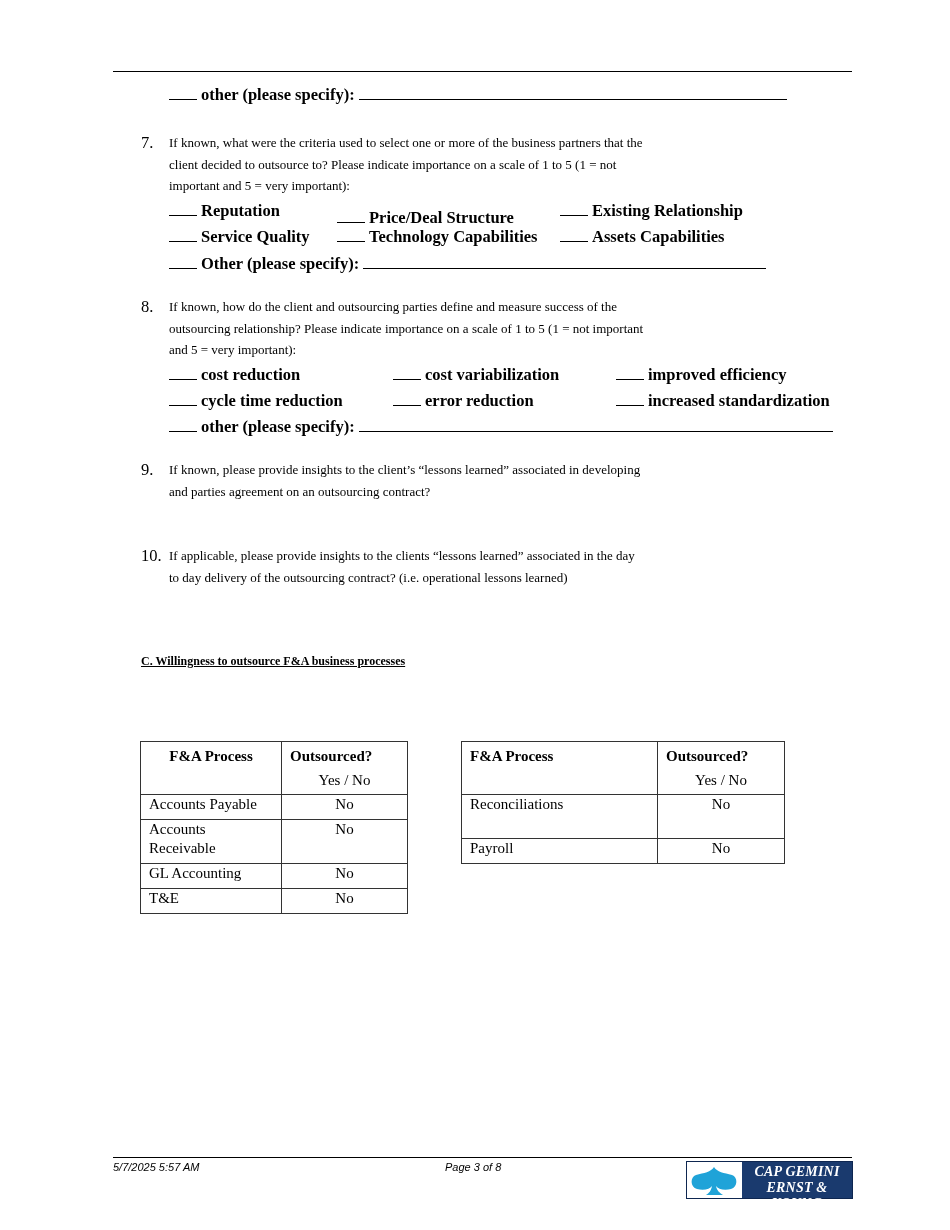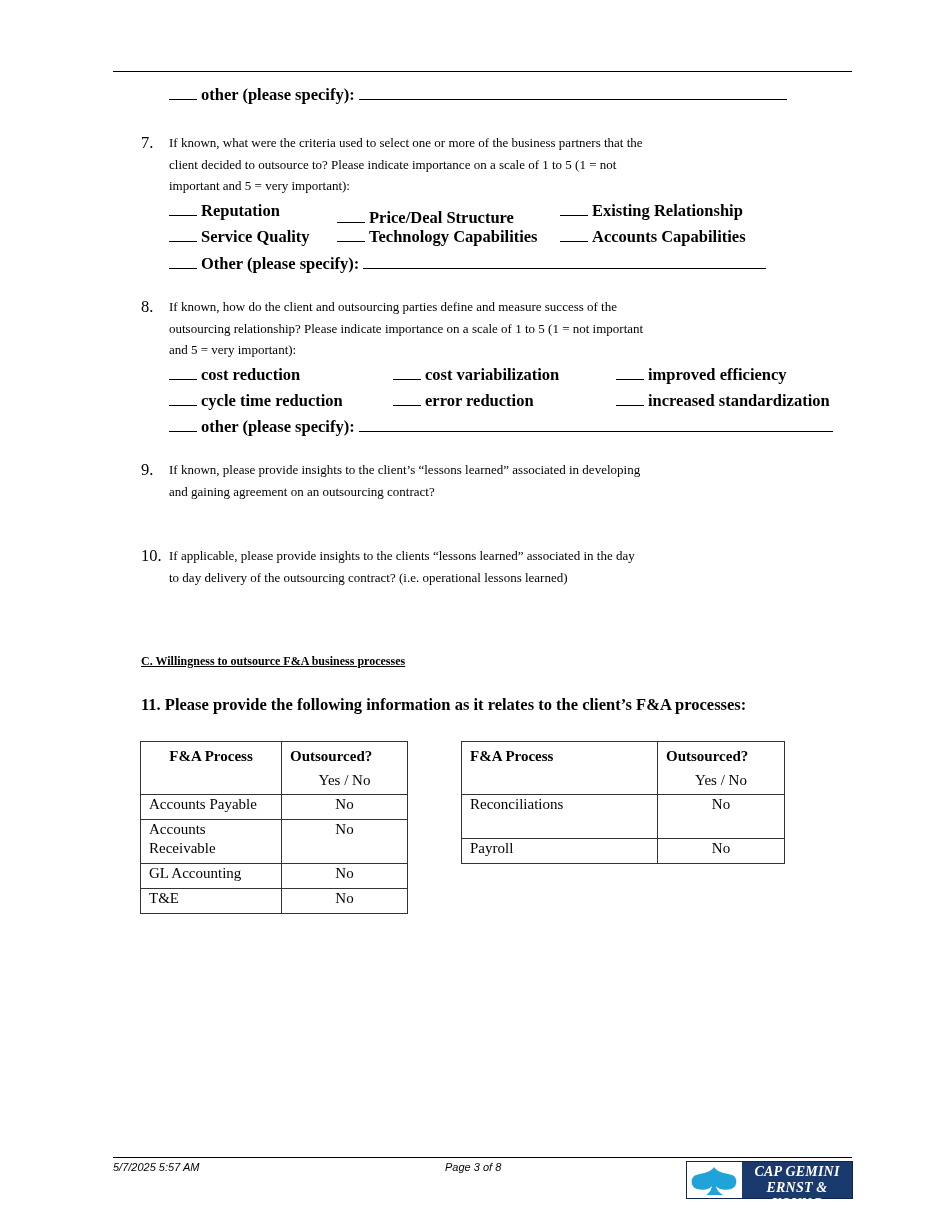--- a/index.html
+++ b/index.html
@@ -52,21 +52,21 @@
   <div class="qtext" style="left:169px; top:132px;">
     <div>If known, what were the criteria used to select one or more of the business partners that the</div>
     <div>client decided to outsource to? Please indicate importance on a scale of 1 to 5 (1 = not</div>
     <div>important and 5 = very important):</div>
   </div>
   <div class="line" style="left:169px; top:200px;"><span class="blank short"></span><span>Reputation</span></div>
   <div class="line" style="left:337px; top:200px;margin-top:7px;"><span class="blank short"></span><span>Price/Deal Structure</span></div>
   <div class="line" style="left:560px; top:200px;"><span class="blank short"></span><span>Existing Relationship</span></div>
   <div class="line" style="left:169px; top:226px;"><span class="blank short"></span><span>Service Quality</span></div>
   <div class="line" style="left:337px; top:226px;"><span class="blank short"></span><span>Technology Capabilities</span></div>
-  <div class="line" style="left:560px; top:226px;"><span class="blank short"></span><span>Accounts Capabilities</span></div>
+  <div class="line" style="left:560px; top:226px;"><span class="blank short"></span><span>Assets Capabilities</span></div>
   <div class="line" style="left:169px; top:253px;">
     <span class="blank short"></span><span>Other (please specify):</span>
     <span class="blank" style="width:403px;"></span>
   </div>
 
   <div class="qnum" style="left:141px; top:296px;">8.</div>
   <div class="qtext" style="left:169px; top:296px;">
     <div>If known, how do the client and outsourcing parties define and measure success of the</div>
     <div>outsourcing relationship? Please indicate importance on a scale of 1 to 5 (1 = not important</div>
     <div>and 5 = very important):</div>
@@ -78,31 +78,30 @@
   <div class="line" style="left:393px; top:390px;"><span class="blank short"></span><span>error reduction</span></div>
   <div class="line" style="left:616px; top:390px;"><span class="blank short"></span><span>increased standardization</span></div>
   <div class="line" style="left:169px; top:416px;">
     <span class="blank short"></span><span>other (please specify):</span>
     <span class="blank" style="width:474px;"></span>
   </div>
 
   <div class="qnum" style="left:141px; top:459px;">9.</div>
   <div class="qtext" style="left:169px; top:459px;">
     <div>If known, please provide insights to the client’s “lessons learned” associated in developing</div>
-    <div>and gaining agreement on an outsourcing contract?</div>
+    <div>and parties agreement on an outsourcing contract?</div>
   </div>
 
   <div class="qnum" style="left:141px; top:545px;">10.</div>
   <div class="qtext" style="left:169px; top:545px;">
     <div>If applicable, please provide insights to the clients “lessons learned” associated in the day</div>
     <div>to day delivery of the outsourcing contract? (i.e. operational lessons learned)</div>
   </div>
 
   <div class="section-heading">C. Willingness to outsource F&amp;A business processes</div>
-  <div class="line" style="left:141px; top:694px;">11. Please provide the following information as it relates to the client’s F&amp;A processes:</div>
 
   <table class="fa" id="table1">
     <tbody>
         <tr class="h-head">
       <th class="c1">F&amp;A Process</th>
       <th class="c2">
         <span>Outsourced?</span>
         <span class="sub">Yes / No</span>
       </th>
     </tr>

